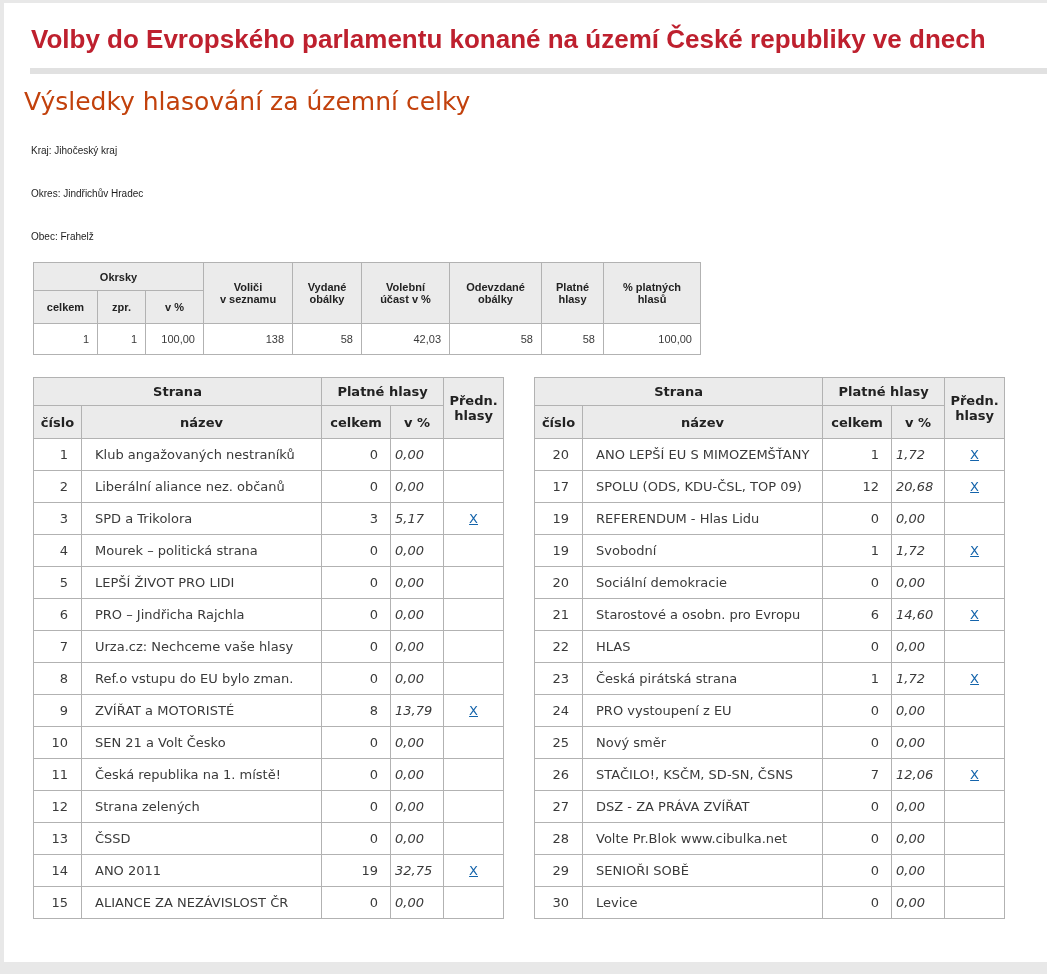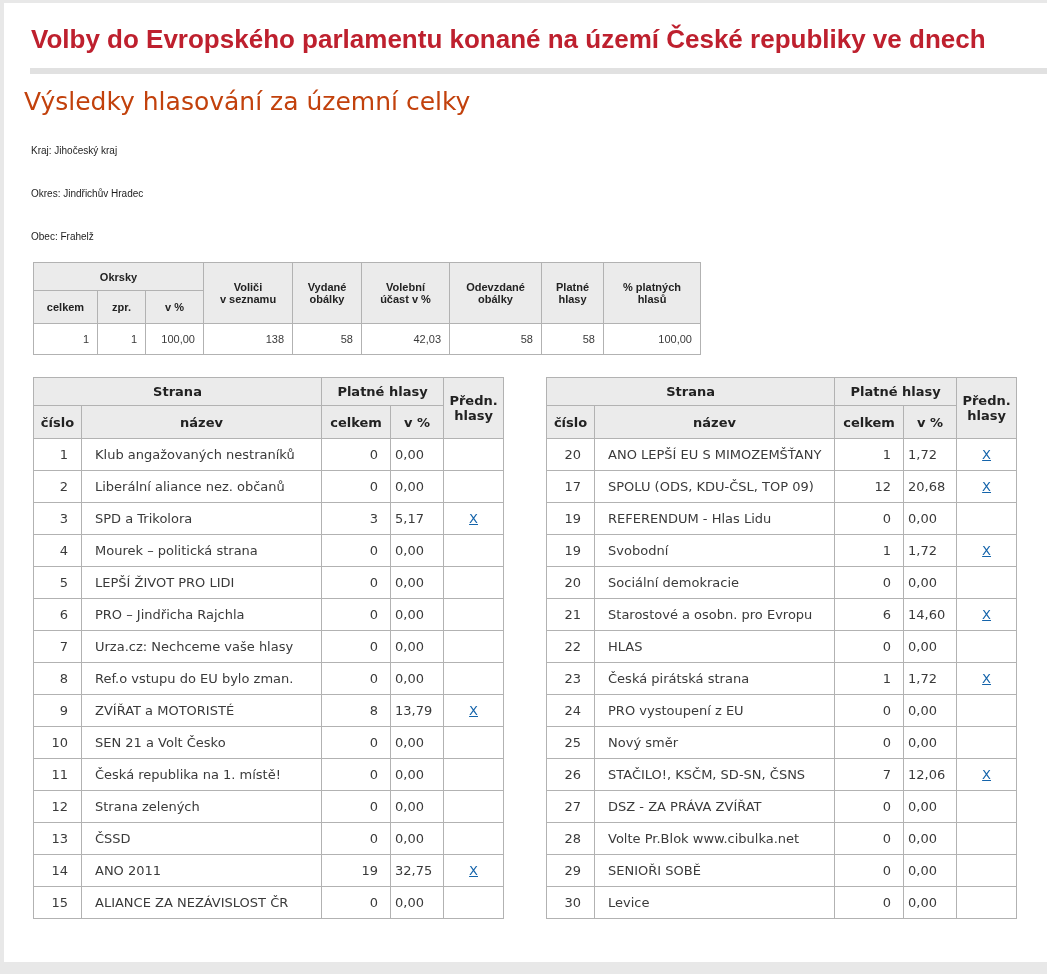--- a/index.html
+++ b/index.html
@@ -66,35 +66,35 @@
   }
   table.summary tr.hrow1 th{height:28px;}
   table.summary tr.hrow2 th{height:33px;}
   table.summary td{
     height:31px;text-align:right;padding:2px 8px 2px 2px;
     color:#3a3a3a;
   }
 
   
   .tables-row{
-    display:flex;gap:42px;
+    display:flex;gap:30px;
     margin:22px 0 0 29px;
   }
   table.party{
     width:470px;table-layout:fixed;
     font-family:"DejaVu Sans",sans-serif;
     font-size:13px;
   }
   table.party tr.hrow1 th{height:28px;}
   table.party tr.hrow2 th{height:33px;}
   table.party td{height:32px;color:#3a3a3a;padding:2px 4px;}
   table.party td.num{text-align:right;padding-right:13px;}
   table.party td.name{text-align:left;padding-left:13px;}
   table.party td.total{text-align:right;padding-right:12px;}
-  table.party td.pct{text-align:left;padding-right:25px;}
+  table.party td.pct{text-align:left;padding-right:25px;font-style:italic;}
   table.party td.pref{text-align:center;}
   table.party a{
     color:var(--link);
     text-decoration:underline;
   }
 </style>
 </head>
 <body>
 
 <div class="page">

